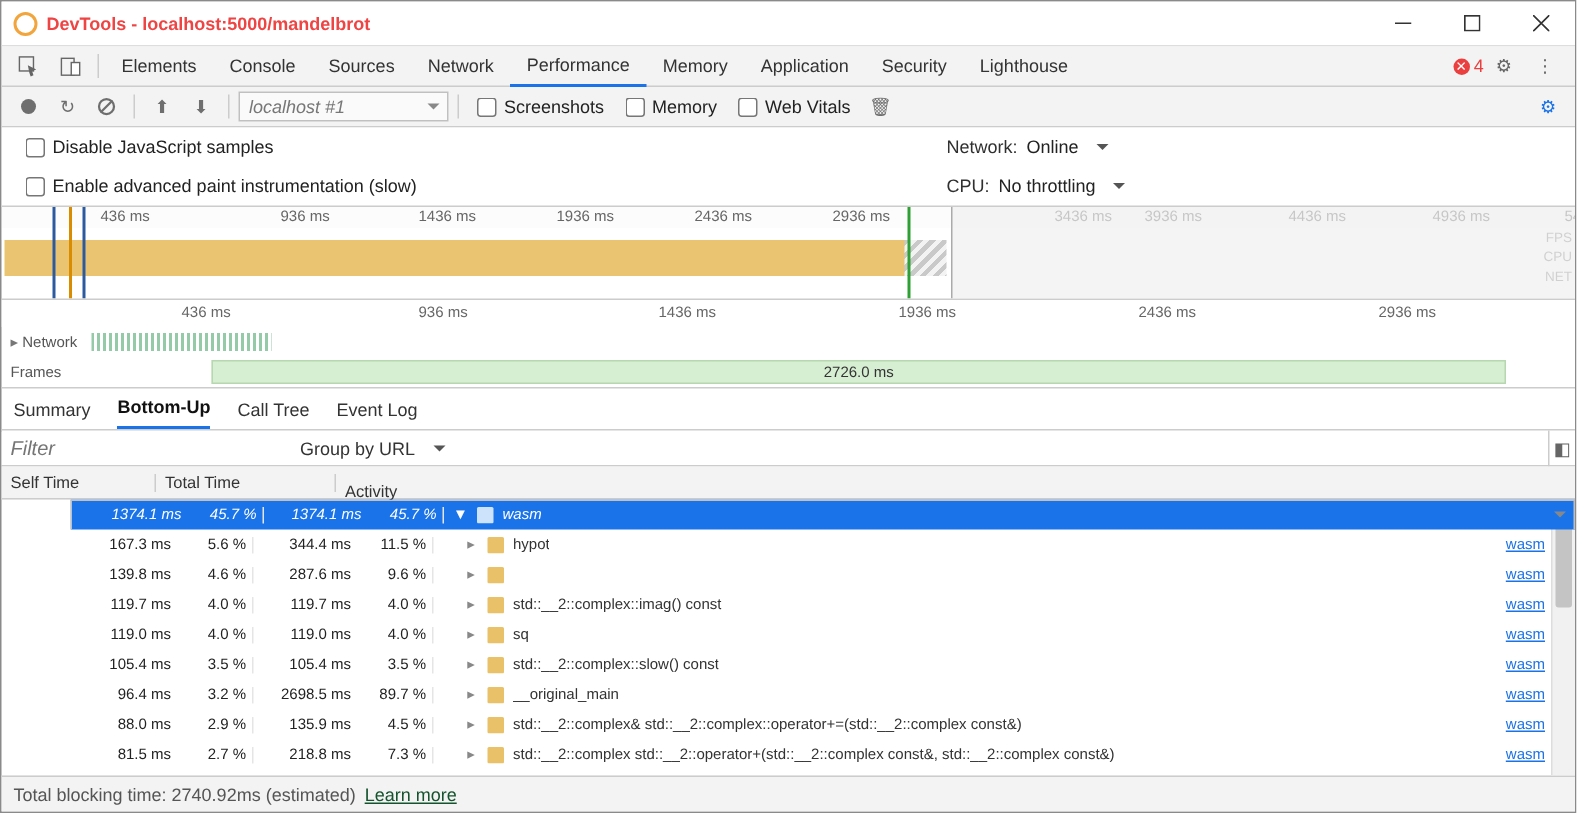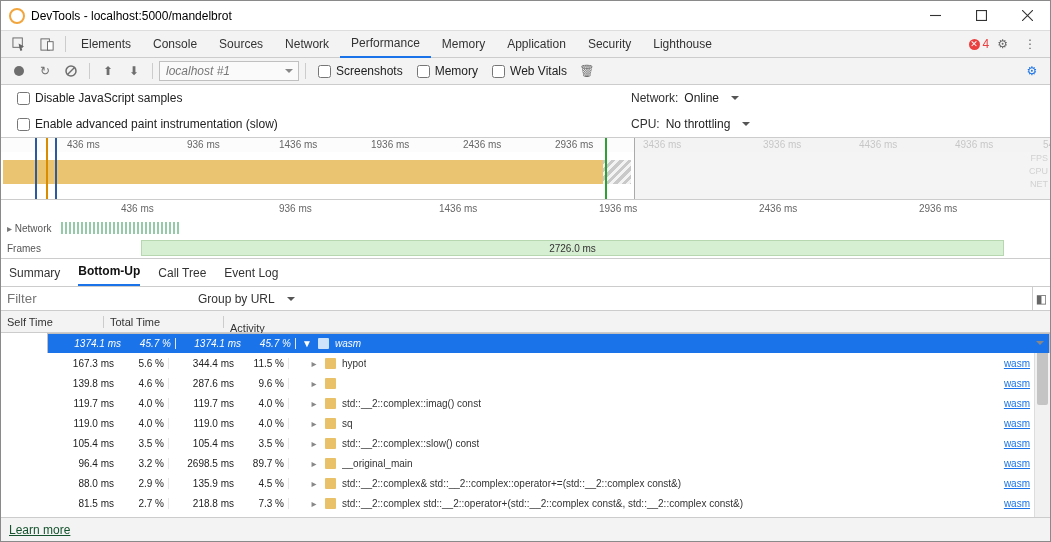--- a/index.html
+++ b/index.html
@@ -1,21 +1,21 @@
 <!DOCTYPE html>
 <html><head>
 <meta charset="utf-8">
 <style>
   * { box-sizing: border-box; }
   html, body { margin:0; padding:0; font-family: "Segoe UI", Arial, sans-serif; font-size:12px; color:#333; background:#fff; }
   .window { width:1051px; height:542px; border:1px solid #8a8a8a; display:flex; flex-direction:column; overflow:hidden; }
   
   .titlebar { height:30px; background:#fff; display:flex; align-items:center; padding-left:8px; border-bottom:1px solid #ddd; }
   .titlebar .icon-app { width:16px; height:16px; border-radius:50%; border:2px solid #f2a53c; margin-right:6px; flex:0 0 auto; }
-  .titlebar .title { flex:1; color:#000000; font-size:12px; }
+  .titlebar .title { flex:1; color:#ef4444; font-size:12px;font-weight:bold; }
   .titlebar .winbtn { width:46px; height:30px; display:flex; align-items:center; justify-content:center; color:#333; }
   .titlebar .winbtn svg { width:11px; height:11px; }
   
   .tabs { height:27px; display:flex; align-items:center; border-bottom:1px solid #ccc; padding:0 6px 0 4px; background:#f3f3f3;}
   .tabicon{width:28px;display:flex;align-items:center;justify-content:center;color:#555;}
   .tab { padding:0 11px; height:27px; display:flex; align-items:center; color:#333; cursor:pointer;}
   .tab.active { color:#333; border-bottom:2px solid #1a73e8; }
   .spacer{flex:1;}
   .err-badge{color:#eb3f3f;font-weight:500;display:flex;align-items:center;gap:3px;}
   .err-badge .dot{width:11px;height:11px;background:#eb3f3f;border-radius:50%;color:#fff;font-size:9px;display:flex;align-items:center;justify-content:center;}
@@ -56,21 +56,21 @@
   .trackarea{flex:1;position:relative;height:18px;}
   .frame{position:absolute;top:1px;bottom:1px;left:80px;right:46px;background:#d6eed1;border:1px solid #b6d7af;display:flex;align-items:center;justify-content:center;color:#333;}
   .row2.network .trackarea::before{content:"";position:absolute;left:0;width:120px;top:3px;bottom:3px;background:repeating-linear-gradient(90deg,#94caa7 0 2px,#fff 2px 4px);}
   .row2.network .rowlbl::before{content:"▸ ";color:#777;}
   
   .atabs{height:28px;display:flex;align-items:flex-end;border-bottom:1px solid #ccc;padding:0 8px;gap:18px;}
   .atab{padding:6px 0;color:#333;cursor:pointer;}
   .atab.active{color:#111;border-bottom:2px solid #1a73e8;font-weight:700;}
   
   .filterrow{height:24px;display:flex;align-items:center;border-bottom:1px solid #ccc;}
-  .filt{flex:0 0 128px;border-right:1px solid #ccc;padding:0 6px;color:#0c4a6e;}
+  .filt{flex:0 0 128px;border-right:1px solid #ccc;padding:0 6px;color:#0c4a6e;font-style:italic;}
   .grp{flex:0 0 140px;padding:0 8px;color:#333;}
   .filterrow .endcap{margin-left:auto;width:18px;height:24px;border-left:1px solid #ccc;display:flex;align-items:center;justify-content:center;color:#666;}
   
   .tblhead{height:22px;display:flex;align-items:center;background:#f3f3f3;border-bottom:1px solid #ccc;font-size:11px;color:#333;}
   .col-self{width:103px;border-right:1px solid #ccc;padding-left:6px;}
   .col-total{width:120px;border-right:1px solid #ccc;padding-left:6px;}
   .col-act{flex:1;padding-left:6px;margin-top:12px;}
   .tblbody{flex:1;overflow:hidden;font-size:10px;position:relative;margin-left:46px;}
   .trow{height:20px;display:flex;align-items:center;border-bottom:0px solid #eee;}
   .trow .c{display:flex;align-items:center;}
@@ -212,21 +212,21 @@
   </div>
 
   <div class="overview">
     <div class="ruler" id="ruler1">
         <span class="rtick" style="left: 66px;">436 ms</span>
         <span class="rtick" style="left: 186px;">936 ms</span>
         <span class="rtick" style="left: 278px;">1436 ms</span>
         <span class="rtick" style="left: 370px;">1936 ms</span>
         <span class="rtick" style="left: 462px;">2436 ms</span>
         <span class="rtick" style="left: 554px;">2936 ms</span>
-        <span class="rtick" style="left: 642px;">3436 ms</span>
+        <span class="rtick" style="left: 702px;">3436 ms</span>
         <span class="rtick" style="left: 762px;">3936 ms</span>
         <span class="rtick" style="left: 858px;">4436 ms</span>
         <span class="rtick" style="left: 954px;">4936 ms</span>
         <span class="rtick" style="left: 1042px;">54</span>
       </div>
     <div class="redline"></div>
     <div class="fps"></div>
     <div class="cpu">
         <div class="fill"></div>
         <div class="stripes"></div>
@@ -448,16 +448,17 @@
         <div class="c cact" style="padding-left:20px">
           <span class="tri">▸</span>
           <span class="sq"></span>
           <span style="overflow:hidden;text-overflow:ellipsis;">std::__2::complex<double> std::__2::operator+<double>(std::__2::complex<double> const&amp;, std::__2::complex<double> const&amp;)</double></double></double></double></span>
           <a class="lnk">wasm</a>
         </div>
       </div>
     </div>
 
   <div class="status">
+    <span>Total blocking time: 2740.92ms (estimated)</span>
     <a href="#">Learn more</a>
   </div>
 
 </div>
 
 </body></html>

